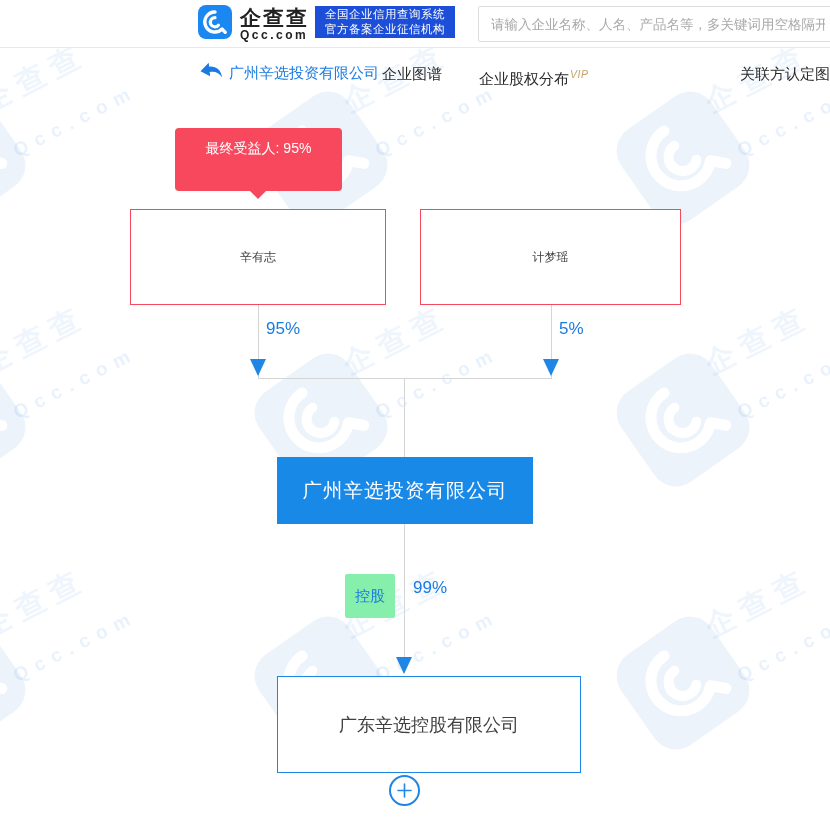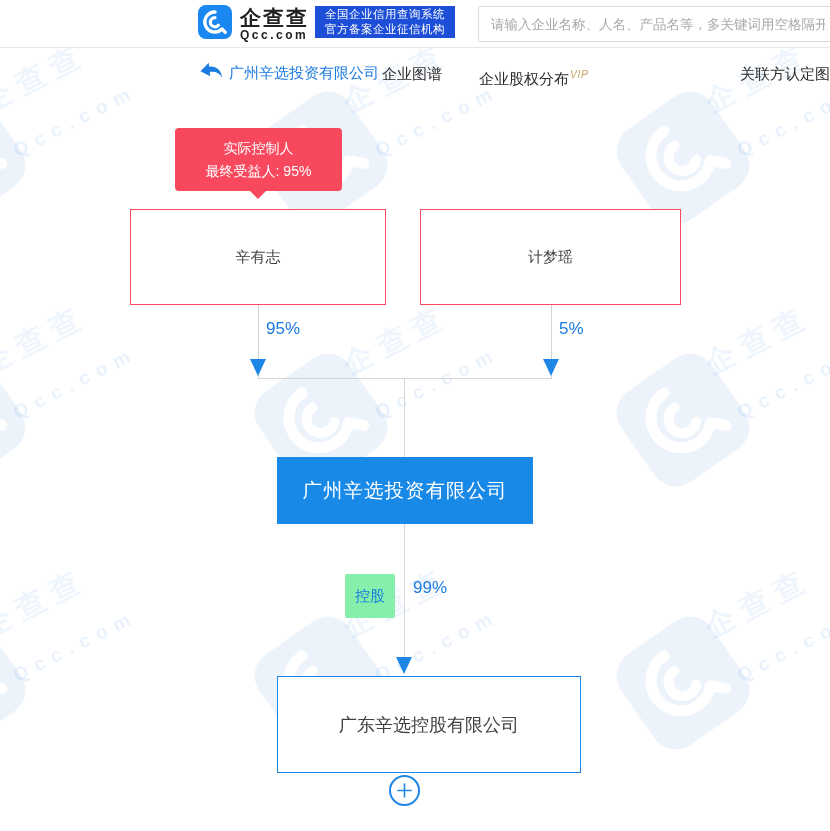--- a/index.html
+++ b/index.html
@@ -54,21 +54,21 @@
 
   .tooltip { position:absolute; left:175px; top:128px; width:167px; height:63px;
              background:#f8485e; border-radius:4px; color:#fff; font-size:14px;
              text-align:center; z-index:4; padding-top:9px; line-height:23px; }
   .tooltip-arrow { position:absolute; left:75px; bottom:-8px; width:0; height:0;
                    border-left:8px solid transparent; border-right:8px solid transparent;
                    border-top:8px solid #f8485e; }
 
   .node { position:absolute; background:#fff; display:flex; align-items:center;
           justify-content:center; z-index:3; cursor:pointer; }
-  .node-red { border:1px solid #f8485e; color:#404040; font-size:15px; }
+  .node-red { border:1px solid #f8485e; color:#404040; font-size:12px; }
   .node-blue-border { border:1px solid #1e87e5; color:#404040; font-size:18px; }
   .node-blue-fill { background:#1989e8; color:#fff; font-size:19.5px; letter-spacing:1px; }
 
   .chip { position:absolute; left:345px; top:574px; width:50px; height:44px; background:#86efac;
           color:#1b7be0; font-size:15px; display:flex; align-items:center; justify-content:center;
           border-radius:2px; z-index:2; }
 
   .plus-btn { position:absolute; left:389px; top:775px; width:31px; height:31px; border-radius:50%;
               border:2px solid #1e87e5; background:#fff; display:flex; align-items:center;
               justify-content:center; cursor:pointer; z-index:3; }
@@ -251,21 +251,20 @@
   <div class="line" style="left:404px; top:524px; width:1px; height:134px;"></div>
 
   <div class="arrow-down" style="left:250px; top:359px;"></div>
   <div class="arrow-down" style="left:543px; top:359px;"></div>
   <div class="arrow-down" style="left:396px; top:657px;"></div>
 
   <div class="pct" style="left:266px; top:319px;">95%</div>
   <div class="pct" style="left:559px; top:319px;">5%</div>
 
   <div class="tooltip">
-    <div>实际控制人</div>
     <div>最终受益人: 95%</div>
     <div class="tooltip-arrow"></div>
   </div>
 
   <div class="node node-red" style="left:130px; top:209px; width:256px; height:96px;">
     <span>辛有志</span>
   </div>
   <div class="node node-red" style="left:420px; top:209px; width:261px; height:96px;">
     <span>计梦瑶</span>
   </div>

